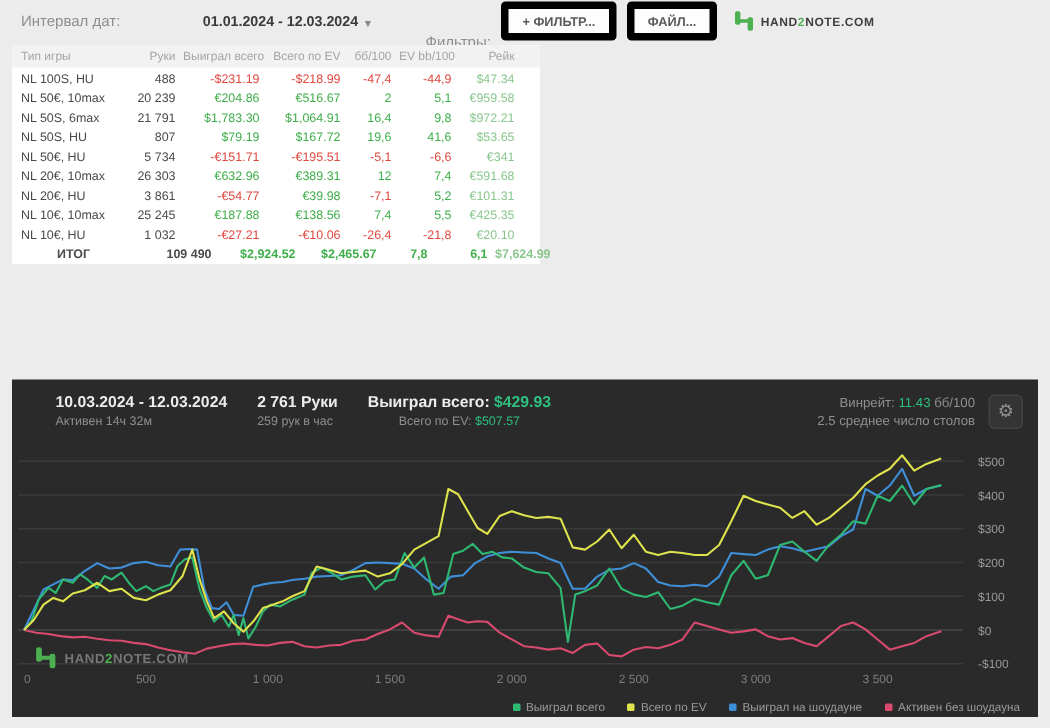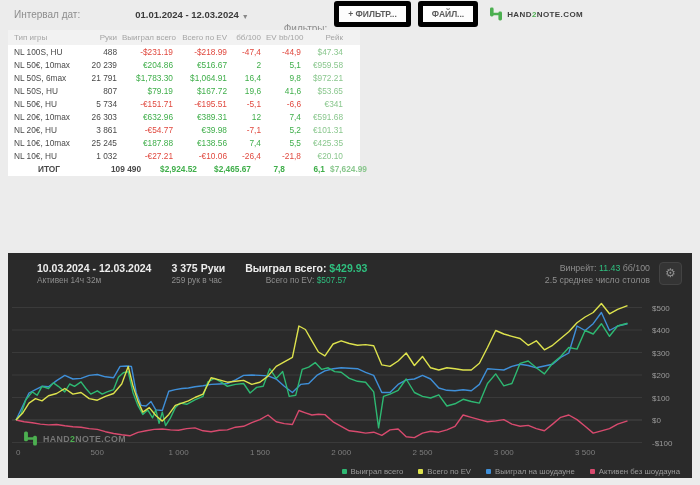--- a/index.html
+++ b/index.html
@@ -29,21 +29,21 @@
   .c-pos{color:#3fae4a;}
   .c-neg{color:#e0483e;}
   .c-rake{color:#8ac78e;}
   
   .chart-panel{position:absolute;left:8px;top:253px;width:684px;height:225px;background:#2a2a2a;}
   .chart-header{position:absolute;top:9px;left:13px;right:10px;display:flex;gap:20px;align-items:flex-start;margin-left:16px;}
   .hdr-main{font-size:10.5px;font-weight:bold;color:#ededed;line-height:13px;}
   .hdr-sub{font-size:8.3px;color:#8f8f8f;line-height:11px;}
   .g-right{text-align:center;}
   .val-green{color:#2fbf7f;}
-  .hdr-right{margin-left:auto;display:flex;gap:9px;align-items:flex-start;}
+  .hdr-right{margin-left:auto;display:flex;gap:9px;align-items:center;}
   .winrate{text-align:right;font-size:8.8px;color:#8f8f8f;line-height:12px;}
   .gear-btn{width:21px;height:21px;border-radius:4px;background:#343434;border:1px solid #434343;color:#8f8f8f;font-size:12px;line-height:20px;text-align:center;cursor:pointer;}
   .chart-svg{position:absolute;top:38px;left:0;}
   .watermark{position:absolute;left:15px;top:178px;display:flex;align-items:center;gap:5px;}
   .wm-text{font-size:8.8px;font-weight:bold;color:#767676;letter-spacing:.4px;}
   .wm-text .green2{color:#4caf50;}
   .legend{position:absolute;right:12px;top:214px;display:flex;gap:15px;align-items:center;}
   .legend-item{display:flex;align-items:center;gap:4px;cursor:pointer;}
   .legend-dot{width:5px;height:5px;border-radius:1px;}
   .legend-label{font-size:7.8px;color:#9a9a9a;}
@@ -174,21 +174,21 @@
     </div>
 </div>
 
 <div class="chart-panel">
   <div class="chart-header">
     <div>
       <div class="hdr-main">10.03.2024 - 12.03.2024</div>
       <div class="hdr-sub">Активен 14ч 32м</div>
     </div>
     <div>
-      <div class="hdr-main">3 375 Руки</div>
+      <div class="hdr-main">2 761 Руки</div>
       <div class="hdr-sub">259 рук в час</div>
     </div>
     <div class="g-right">
       <div class="hdr-main"><span>Выиграл всего:</span> <span class="val-green">$429.93</span></div>
       <div class="hdr-sub"><span>Всего по EV:</span> <span class="val-green">$507.57</span></div>
     </div>
     <div class="hdr-right">
       <div class="winrate">
         <div><span>Винрейт:</span> <span class="val-green">11.43</span> <span>бб/100</span></div>
         <div>2.5 среднее число столов</div>

